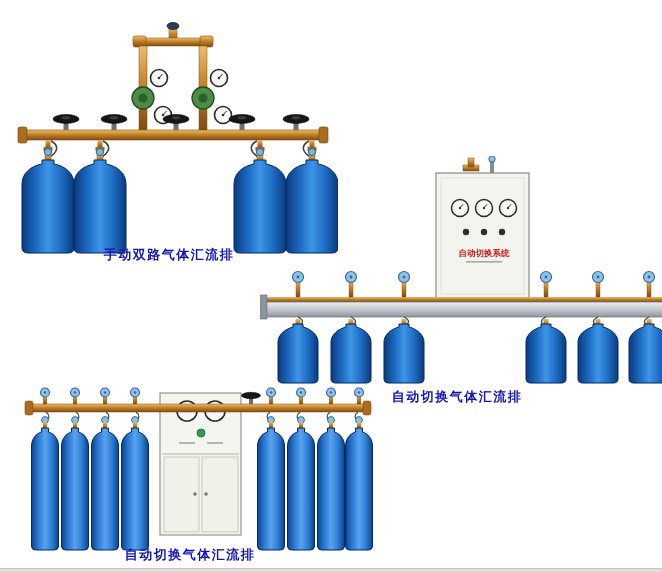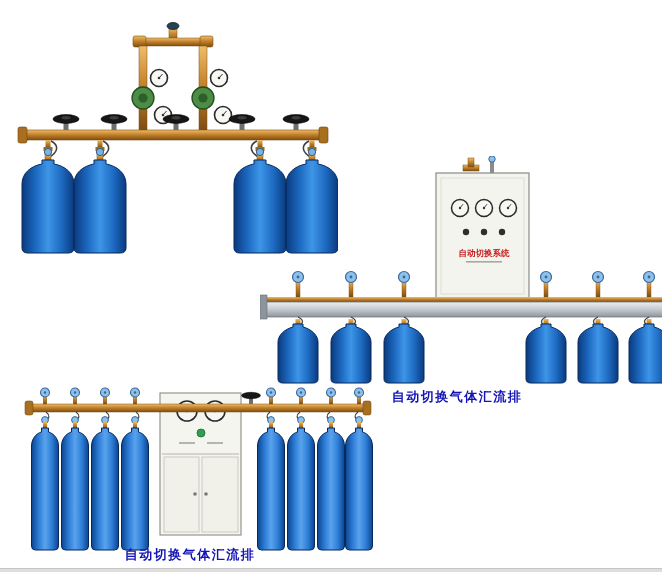--- a/index.html
+++ b/index.html
@@ -135,20 +135,21 @@
       </g>
       <g transform="translate(296,0)">
         <rect x="-2.5" y="120" width="5" height="8" fill="url(#p1-brass)"></rect>
           <rect x="-4.5" y="127" width="9" height="4" fill="#9a6a1e"></rect>
         <path d="M 0,138 C -11,132 -11,125 -3,121" stroke="#3f3f3f" stroke-width="1.6" fill="none"></path>
         <use href="#p1-bluevalve" x="0" y="132"></use>
         <use href="#p1-cyl" x="0" y="144"></use>
       </g>
     </svg>
   </figure>
+  <div class="caption cap1">手动双路气体汇流排</div>
 
   <figure class="product p2">
     <svg width="410" height="235" viewBox="0 0 410 235">
       <defs>
         <linearGradient id="p2-brass" x1="0" y1="0" x2="0" y2="1">
           <stop offset="0" stop-color="#eebd6a"></stop>
             <stop offset="0.45" stop-color="#c5832b"></stop>
             <stop offset="1" stop-color="#7d4d12"></stop>
         </linearGradient>
         <linearGradient id="p2-cylgrad" x1="0" y1="0" x2="1" y2="0">

